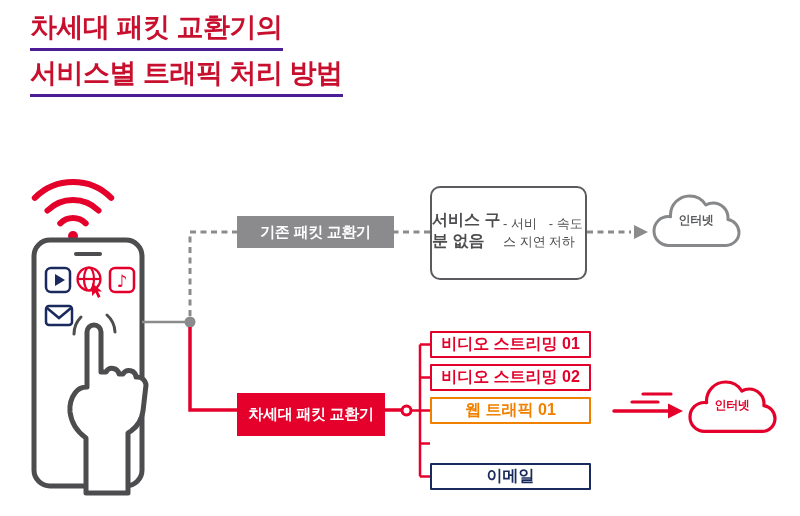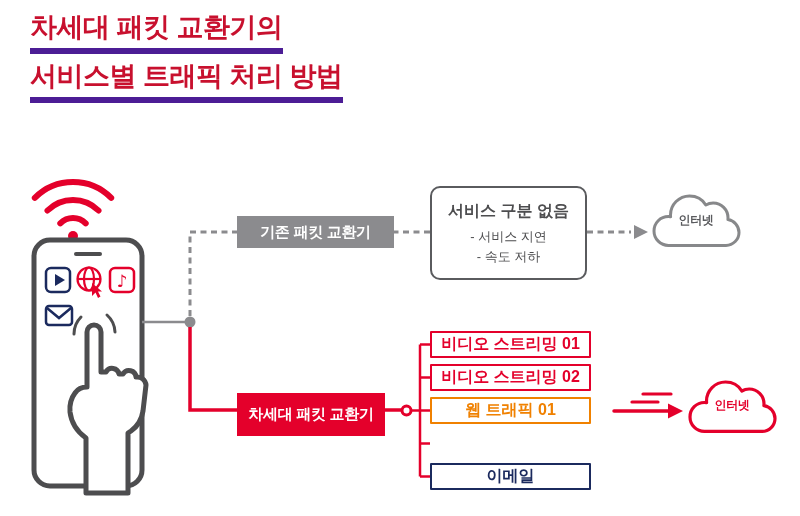--- a/index.html
+++ b/index.html
@@ -6,30 +6,30 @@
   html,body { width:800px; height:516px; }
   body {
     background:#fff;
     font-family:"Liberation Sans","DejaVu Sans",sans-serif;
     overflow:hidden;
   }
   .canvas { position:relative; width:800px; height:516px; background:#fff; }
   .art { position:absolute; left:0; top:0; width:800px; height:516px; }
 
   .title { position:absolute; left:30px; top:14px; color:#c8102e; font-weight:bold; font-size:27px; line-height:1; }
-  .title .tline { display:table; padding-bottom:7px; border-bottom:6px solid #4c1d95; margin-bottom:9px; letter-spacing:-0.5px; white-space:nowrap; }
+  .title .tline { display:table; padding-bottom:7px; border-bottom:3px solid #4c1d95; margin-bottom:9px; letter-spacing:-0.5px; white-space:nowrap; }
 
   .switch-box { position:absolute; display:flex; align-items:center; justify-content:center;
     color:#fff; font-weight:bold; font-size:15px; letter-spacing:-0.3px; }
   .switch-box.gray { left:237px; top:216px; width:157px; height:32px; background:#8b8b8e; }
   .switch-box.red  { left:237px; top:393px; width:148px; height:43px; background:#e4002b; }
 
   .result-box { position:absolute; left:430px; top:186px; width:157px; height:94px;
     border:2px solid #5a5b5e; border-radius:10px; background:#fff;
-    display:flex; flex-direction:column; align-items:center; justify-content:center; gap:2px; color:#4d4d4f; }
+    display:flex; flex-direction:row; align-items:center; justify-content:center; gap:2px; color:#4d4d4f; }
   .rb-head { font-weight:bold; font-size:16px; margin-bottom:4px; }
   .rb-item { font-size:13px; }
 
   .svc { position:absolute; left:430px; width:161px; height:27px; border:2px solid; border-radius:1px;
     background:#fff; display:flex; align-items:center; justify-content:center; font-weight:bold; font-size:16px; }
   .svc.red    { border-color:#e4002b; color:#e4002b; }
   .svc.orange { border-color:#f08100; color:#f08100; }
   .svc.navy   { border-color:#1b2a5e; color:#1b2a5e; }
   .p1 { top:331px; } .p2 { top:364px; } .p3 { top:397px; } .p4 { top:430px; } .p5 { top:463px; }
 

